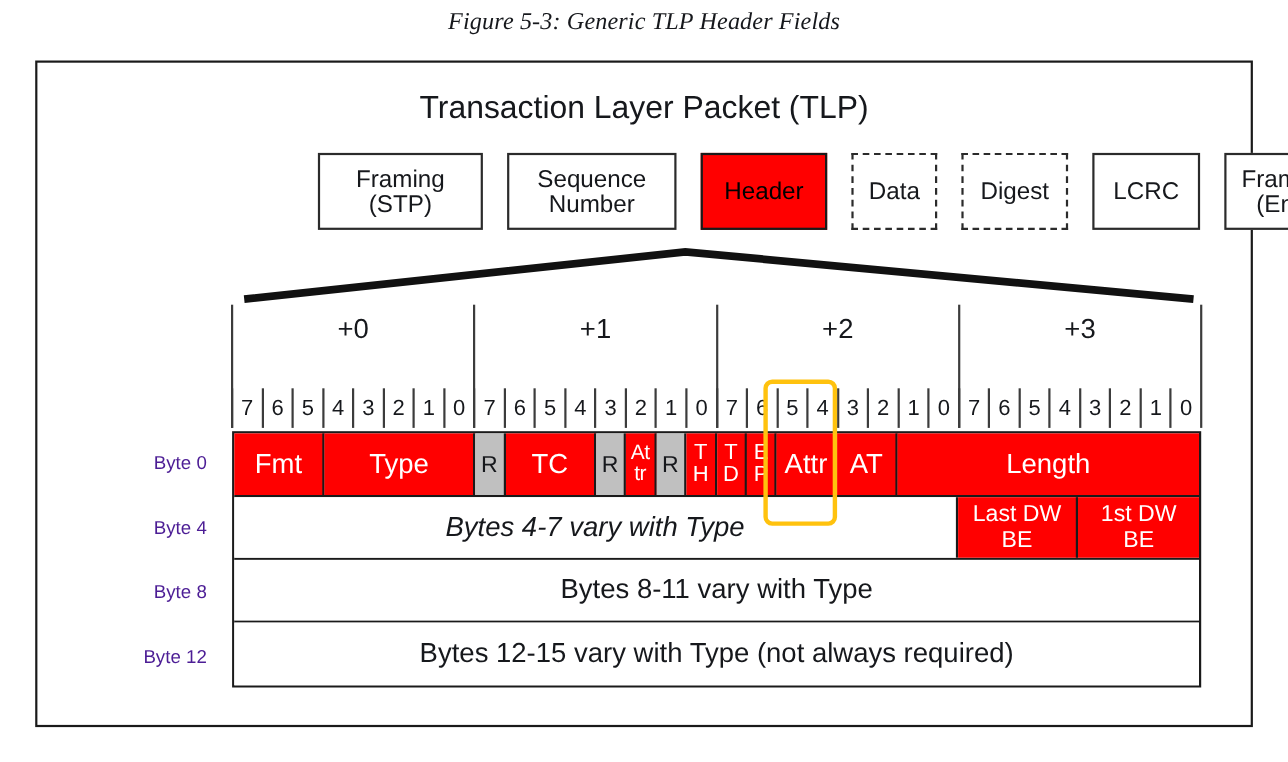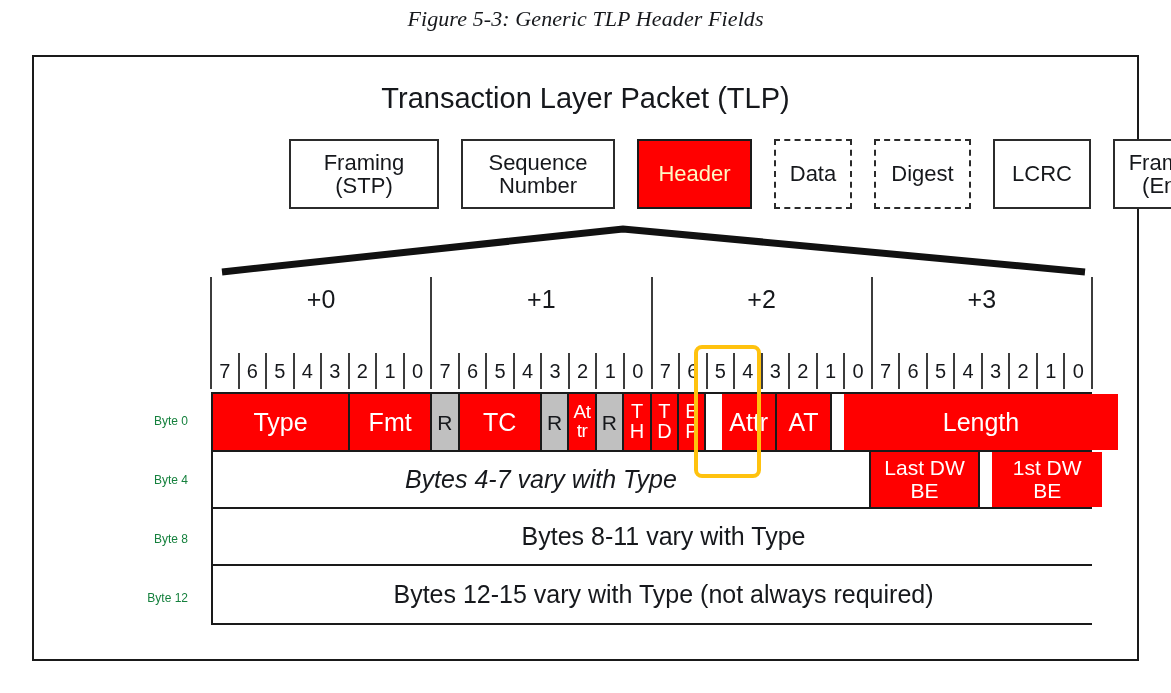--- a/index.html
+++ b/index.html
@@ -63,21 +63,21 @@
     font-size: 22px;
     line-height: 1.06;
     background: #ffffff;
     color: #16181c;
     padding: 0 4px;
     white-space: nowrap;
   }
   .tlp-box.dashed { border: 2px dashed #2b2b2b; }
   .tlp-box.header-box {
     background: #FF0000;
-    color: #fef9c3;
+    color: #000000;
     border-color: #1a1a1a;
   }
 
   
   .funnel { position: absolute; left: 0; top: 0; width: 1171px; height: 693px; pointer-events: none; }
 
   
   .ruler {
     position: absolute;
     left: 211px; top: 277px;
@@ -140,21 +140,21 @@
     display: flex; align-items: center; justify-content: center;
     text-align: center;
     overflow: hidden;
     border-right: 2px solid #1a1a1a;
     font-size: 25px;
     line-height: 1.0;
     color: #16181c;
     background: #ffffff;
     white-space: nowrap;
   }
-  .cell:last-child { border-right: none; margin-left: 12px; }
+  .cell:last-child { border-right: none; }
   .cell.red { background: #FF0000; color: #ffffff; }
   .cell.gray { background: #c0c0c0; color: #16181c; }
   .cell.small { font-size: 21px; }
   .cell.stack {
     flex-direction: column;
     font-size: 19px;
     line-height: 0.98;
     letter-spacing: -0.5px;
   }
   .cell.stack.tight { font-size: 20px; }
@@ -162,22 +162,22 @@
     flex-direction: column;
     font-size: 21px;
     line-height: 1.06;
     text-align: center;
   }
 
   
   .byte-offsets { position: absolute; left: 60px; top: 392px; width: 140px; }
   .byte-offset {
     text-align: right;
-    font-size: 12px;
-    color: #15803d;
+    font-size: 17px;
+    color: #4c1d95;
     box-sizing: border-box;
     padding-right: 12px;
     display: flex; align-items: center; justify-content: flex-end;
   }
 
   
   .highlight-box {
     position: absolute;
     left: 694px; top: 345px;
     width: 67px; height: 133px;
@@ -291,25 +291,25 @@
 
   <div class="byte-offsets" id="byte-offsets">
       <div class="byte-offset" style="height: 58px;">Byte 0</div>
       <div class="byte-offset" style="height: 59px;">Byte 4</div>
       <div class="byte-offset" style="height: 59px;">Byte 8</div>
       <div class="byte-offset" style="height: 59px;">Byte 12</div>
     </div>
 
   <div class="table" id="packet-table">
       <div class="trow row-h0">
+        <div class="cell red" style="flex: 0 0 9.375%;">
+          <span>Fmt</span>
+        </div>
         <div class="cell red" style="flex: 0 0 15.625%;">
           <span>Type</span>
-        </div>
-        <div class="cell red" style="flex: 0 0 9.375%;">
-          <span>Fmt</span>
         </div>
         <div class="cell gray small" style="flex: 0 0 3.125%;">
           <span>R</span>
         </div>
         <div class="cell red" style="flex: 0 0 9.375%; justify-content: center;">
           <span>TC</span>
         </div>
         <div class="cell gray small" style="flex: 0 0 3.125%;">
           <span>R</span>
         </div>
@@ -325,21 +325,21 @@
           <span>H</span>
         </div>
         <div class="cell red stack tight" style="flex: 0 0 3.125%;">
           <span>T</span>
           <span>D</span>
         </div>
         <div class="cell red stack tight" style="flex: 0 0 3.125%;">
           <span>E</span>
           <span>P</span>
         </div>
-        <div class="cell red" style="flex: 0 0 6.25%; margin-left: 16px;">
+        <div class="cell red" style="flex: 0 0 6.25%;">
           <span>Attr</span>
         </div>
         <div class="cell red" style="flex: 0 0 6.25%;">
           <span>AT</span>
         </div>
         <div class="cell red" style="flex: 0 0 31.25%;">
           <span>Length</span>
         </div>
       </div>
       <div class="trow row-h">

